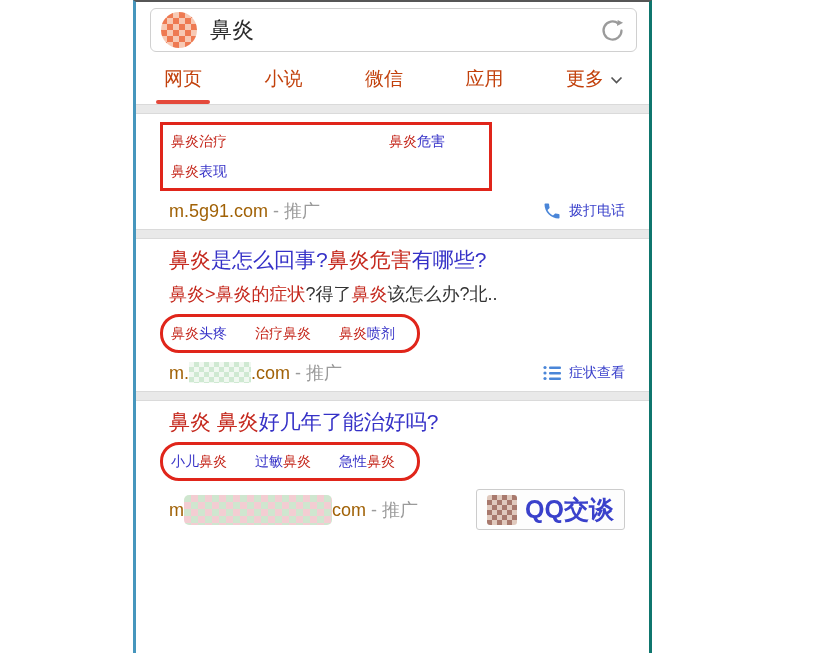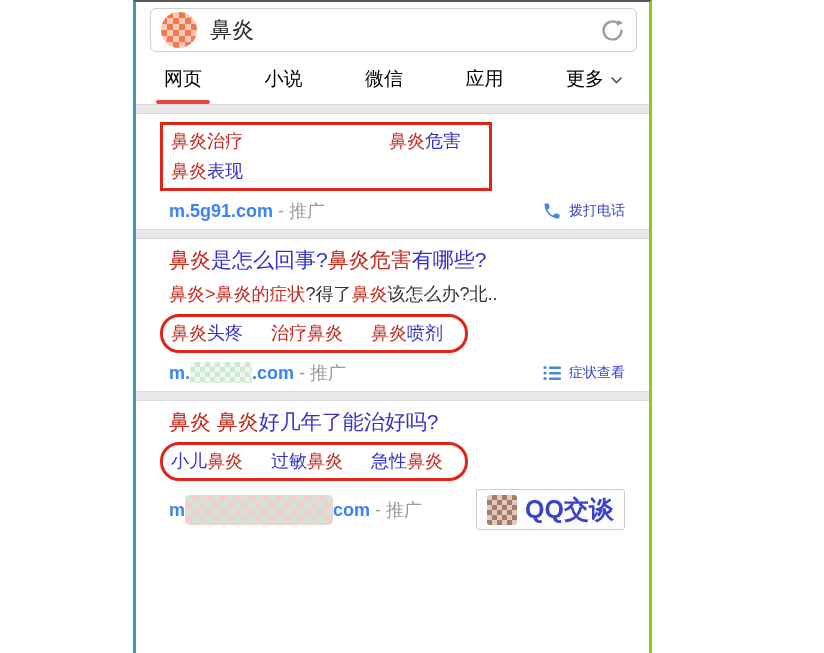--- a/index.html
+++ b/index.html
@@ -1,21 +1,21 @@
 <!DOCTYPE html>
 <html><head>
 <meta charset="utf-8">
 <style>
   * { margin:0; padding:0; box-sizing:border-box; }
   html,body { width:824px; height:653px; background:#ffffff; overflow:hidden;
               font-family:"Liberation Sans", sans-serif; }
   .phone {
     position:absolute; left:133px; top:0; width:519px; height:653px;
     background:#ffffff;
-    border-left:3px solid #4696bd; border-right:3px solid #84cc16;
+    border-left:3px solid #4696bd; border-right:3px solid #0f766e;
     border-top:2px solid #565656;
   }
 
   
   .search-wrap { padding:6px 12px 6px 14px; background:#fff; }
   .search-bar {
     height:44px; border:1px solid #d0d0d0; border-radius:6px;
     display:flex; align-items:center; padding:0 10px; background:#fff;
   }
   .search-query { font-size:22px; color:#2c2c2c; margin-left:13px; }
@@ -30,42 +30,42 @@
   .m-url2 { width:62px; height:21px; vertical-align:-4px;
     background:repeating-conic-gradient(#cfe9d2 0% 25%, #f0f8f1 25% 50%) 0 0 / 10px 10px; }
   .m-url3 { width:148px; height:30px; vertical-align:-9px; border-radius:5px;
     background:repeating-conic-gradient(#f3cdd2 0% 25%, #cfe6cf 25% 50%) 0 0 / 14px 14px; }
   .m-qq { width:30px; height:30px; border-radius:3px;
     background:repeating-conic-gradient(#a8796d 0% 25%, #e0c9bd 25% 50%) 0 0 / 10px 10px; }
 
   
   .tabs { display:flex; align-items:flex-end; justify-content:space-between;
           padding:0 22px 0 24px; height:46px; background:#fff; }
-  .tab { font-size:19px; color:#000000; position:relative;
+  .tab { font-size:19px; color:#c2410c; position:relative;
          padding:0 4px 12px 4px; cursor:pointer; display:flex; align-items:center; gap:4px; }
   .tab.active::after { content:""; position:absolute; left:-4px; right:-4px; bottom:0;
          height:4px; background:#e4493b; border-radius:2px; }
   .chev { display:inline-block; margin-left:2px; }
 
   .band { height:10px; background:#e9e9e9; border-top:1px solid #dadada; border-bottom:1px solid #dadada; }
 
   
   .result { background:#fff; padding:8px 24px 6px 33px; }
   .r-title { font-size:21px; line-height:26px; margin-bottom:7px; cursor:pointer; }
   .r-desc  { font-size:18px; line-height:28px; margin-bottom:6px; }
   .seg-red   { color:#c5291e; }
   .seg-blue  { color:#3531c7; }
   .seg-black { color:#333333; }
-  .seg-green { color:#3b82f6;font-weight:bold; }
+  .seg-green { color:#a16207; }
   .seg-gray  { color:#9b9b9b; }
 
   .subbox { border:3px solid #e0251a; padding:4px 8px; margin-left:-9px; margin-bottom:6px; }
   .subbox.grid2 { display:grid; grid-template-columns:218px 1fr; row-gap:5px; width:332px; }
   .subbox.row3  { display:flex; gap:28px; width:max-content; padding-right:22px;border-radius:19px; }
-  .sublink { font-size:18px; line-height:25px; text-decoration:none; cursor:pointer; white-space:nowrap; }
+  .sublink { font-size:14px; line-height:25px; text-decoration:none; cursor:pointer; white-space:nowrap; }
 
   .r-footer { display:flex; justify-content:space-between; align-items:center; margin-top:8px; }
   .r-url { font-size:18px; }
   .action { display:flex; align-items:center; gap:7px; color:#3a41cb; font-size:14px; cursor:pointer; }
   .qq-btn { border:1px solid #cccccc; border-radius:3px; background:#fdfdfd;
             display:flex; align-items:center; gap:8px; padding:3px 10px; cursor:pointer; }
   .qq-label { color:#3a41cb; font-size:25px; font-weight:bold; }
 </style>
 </head>
 <body>

